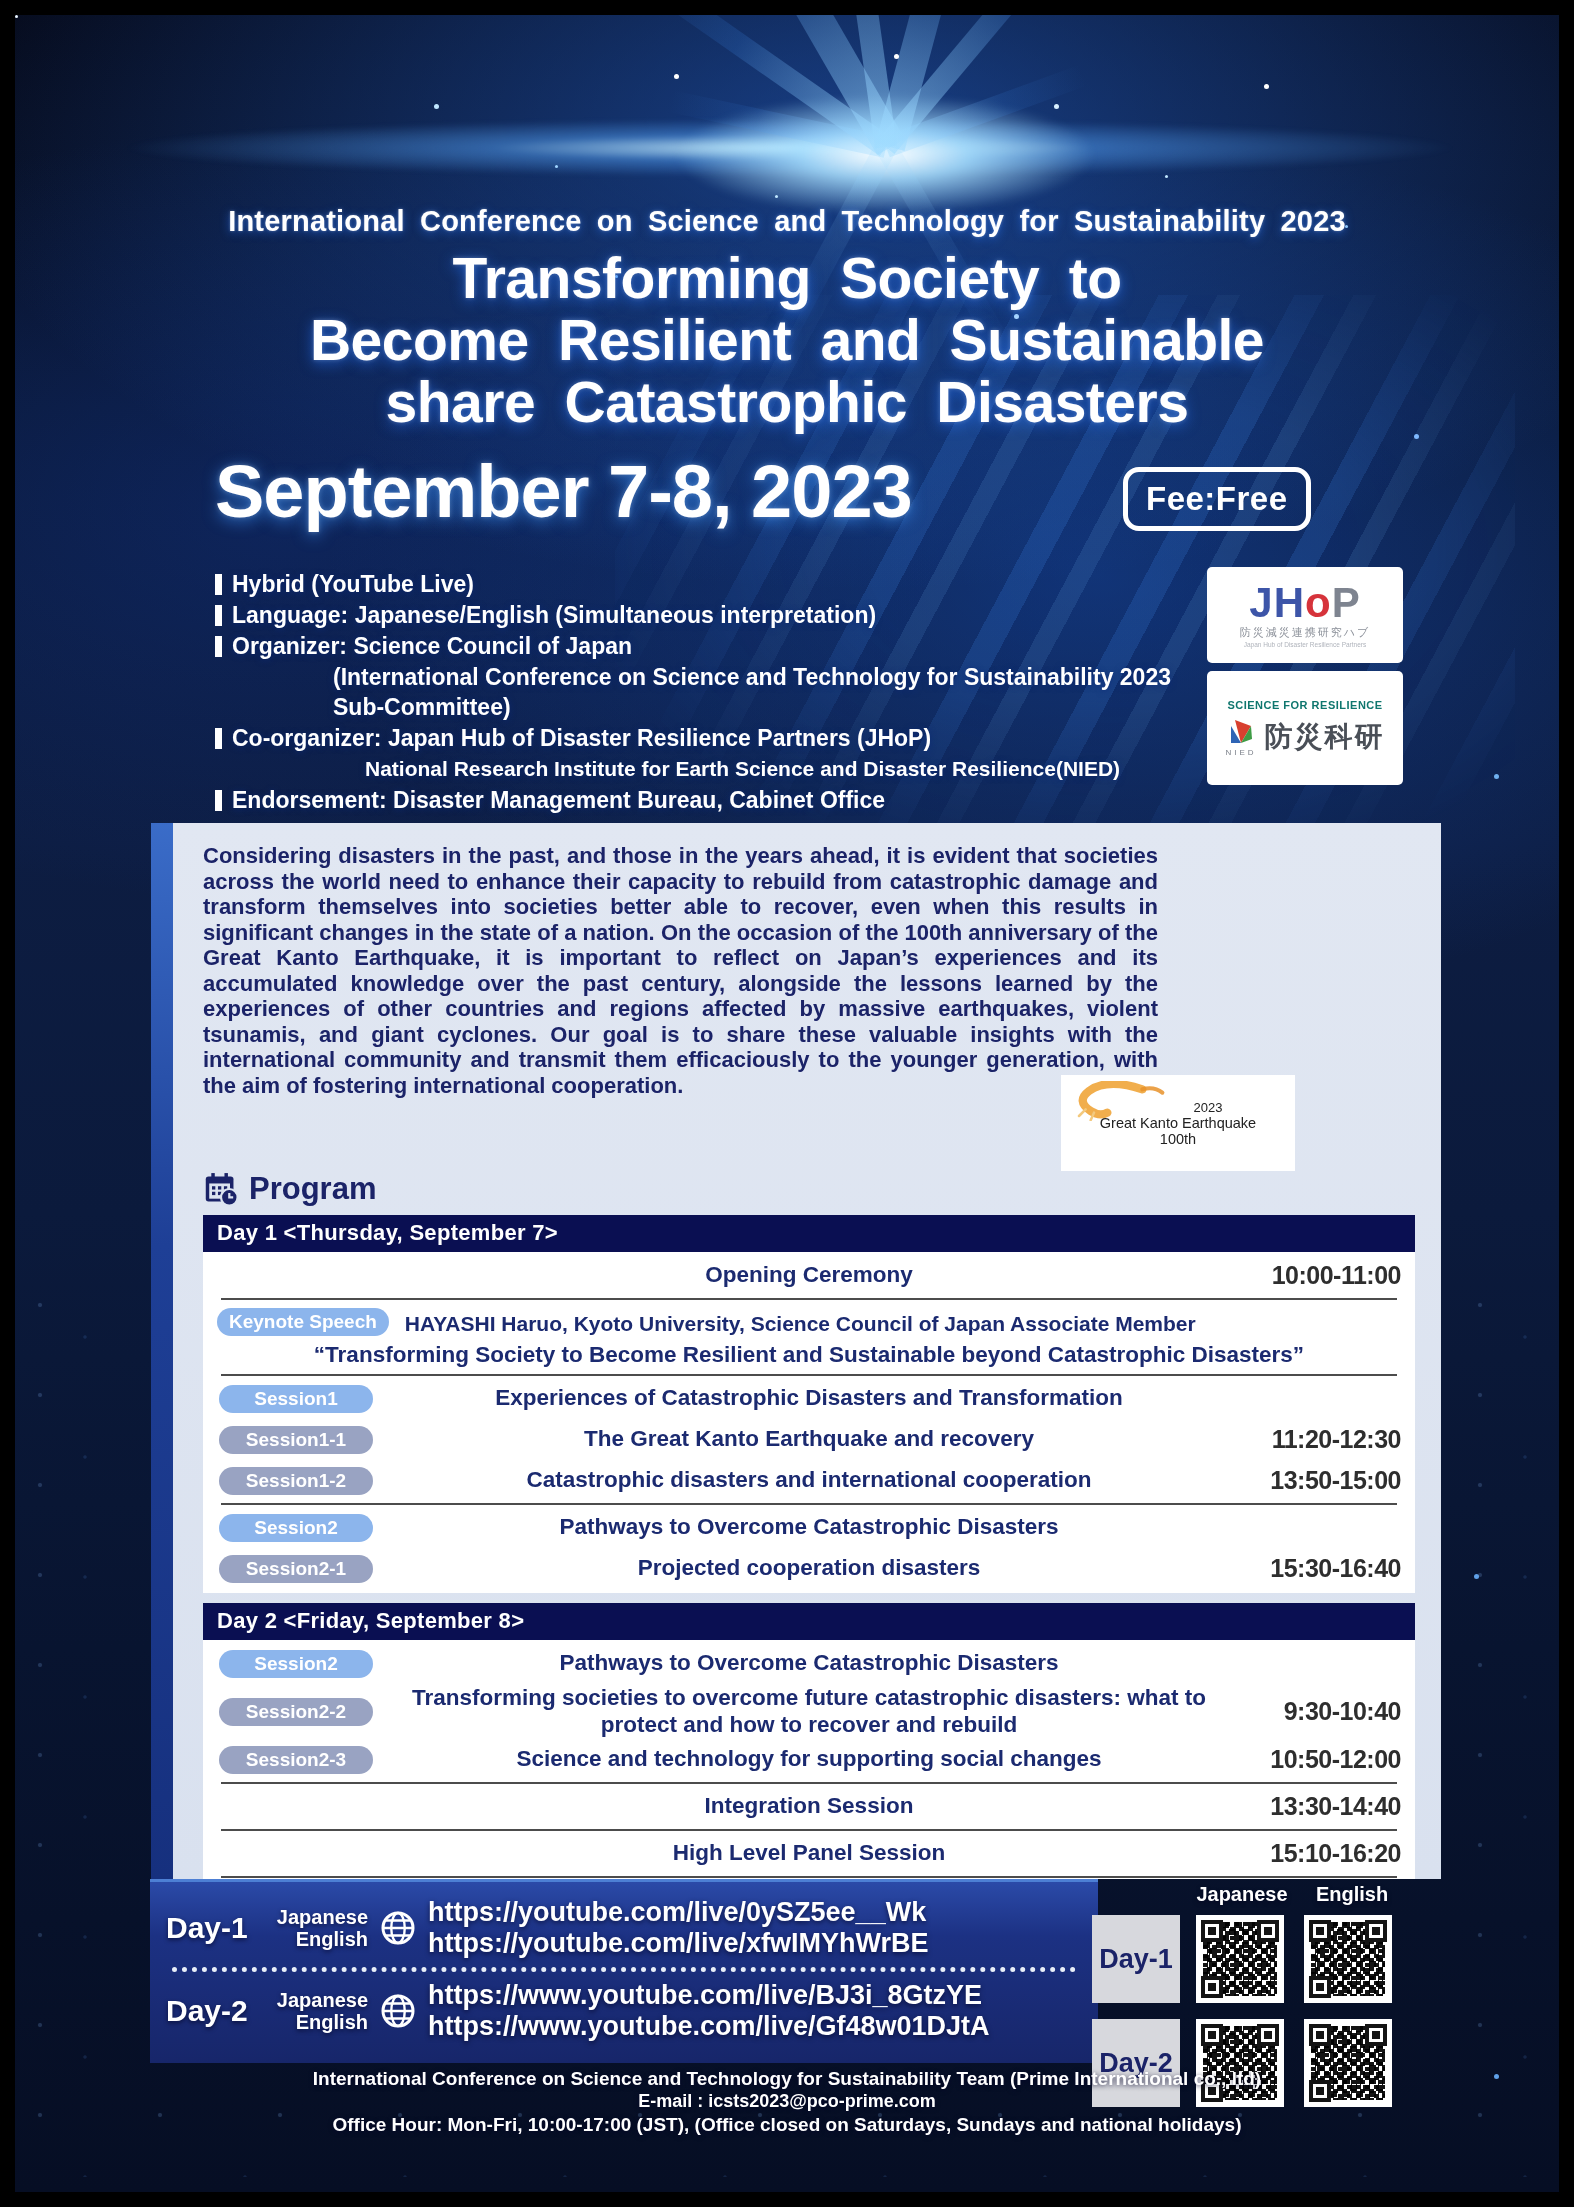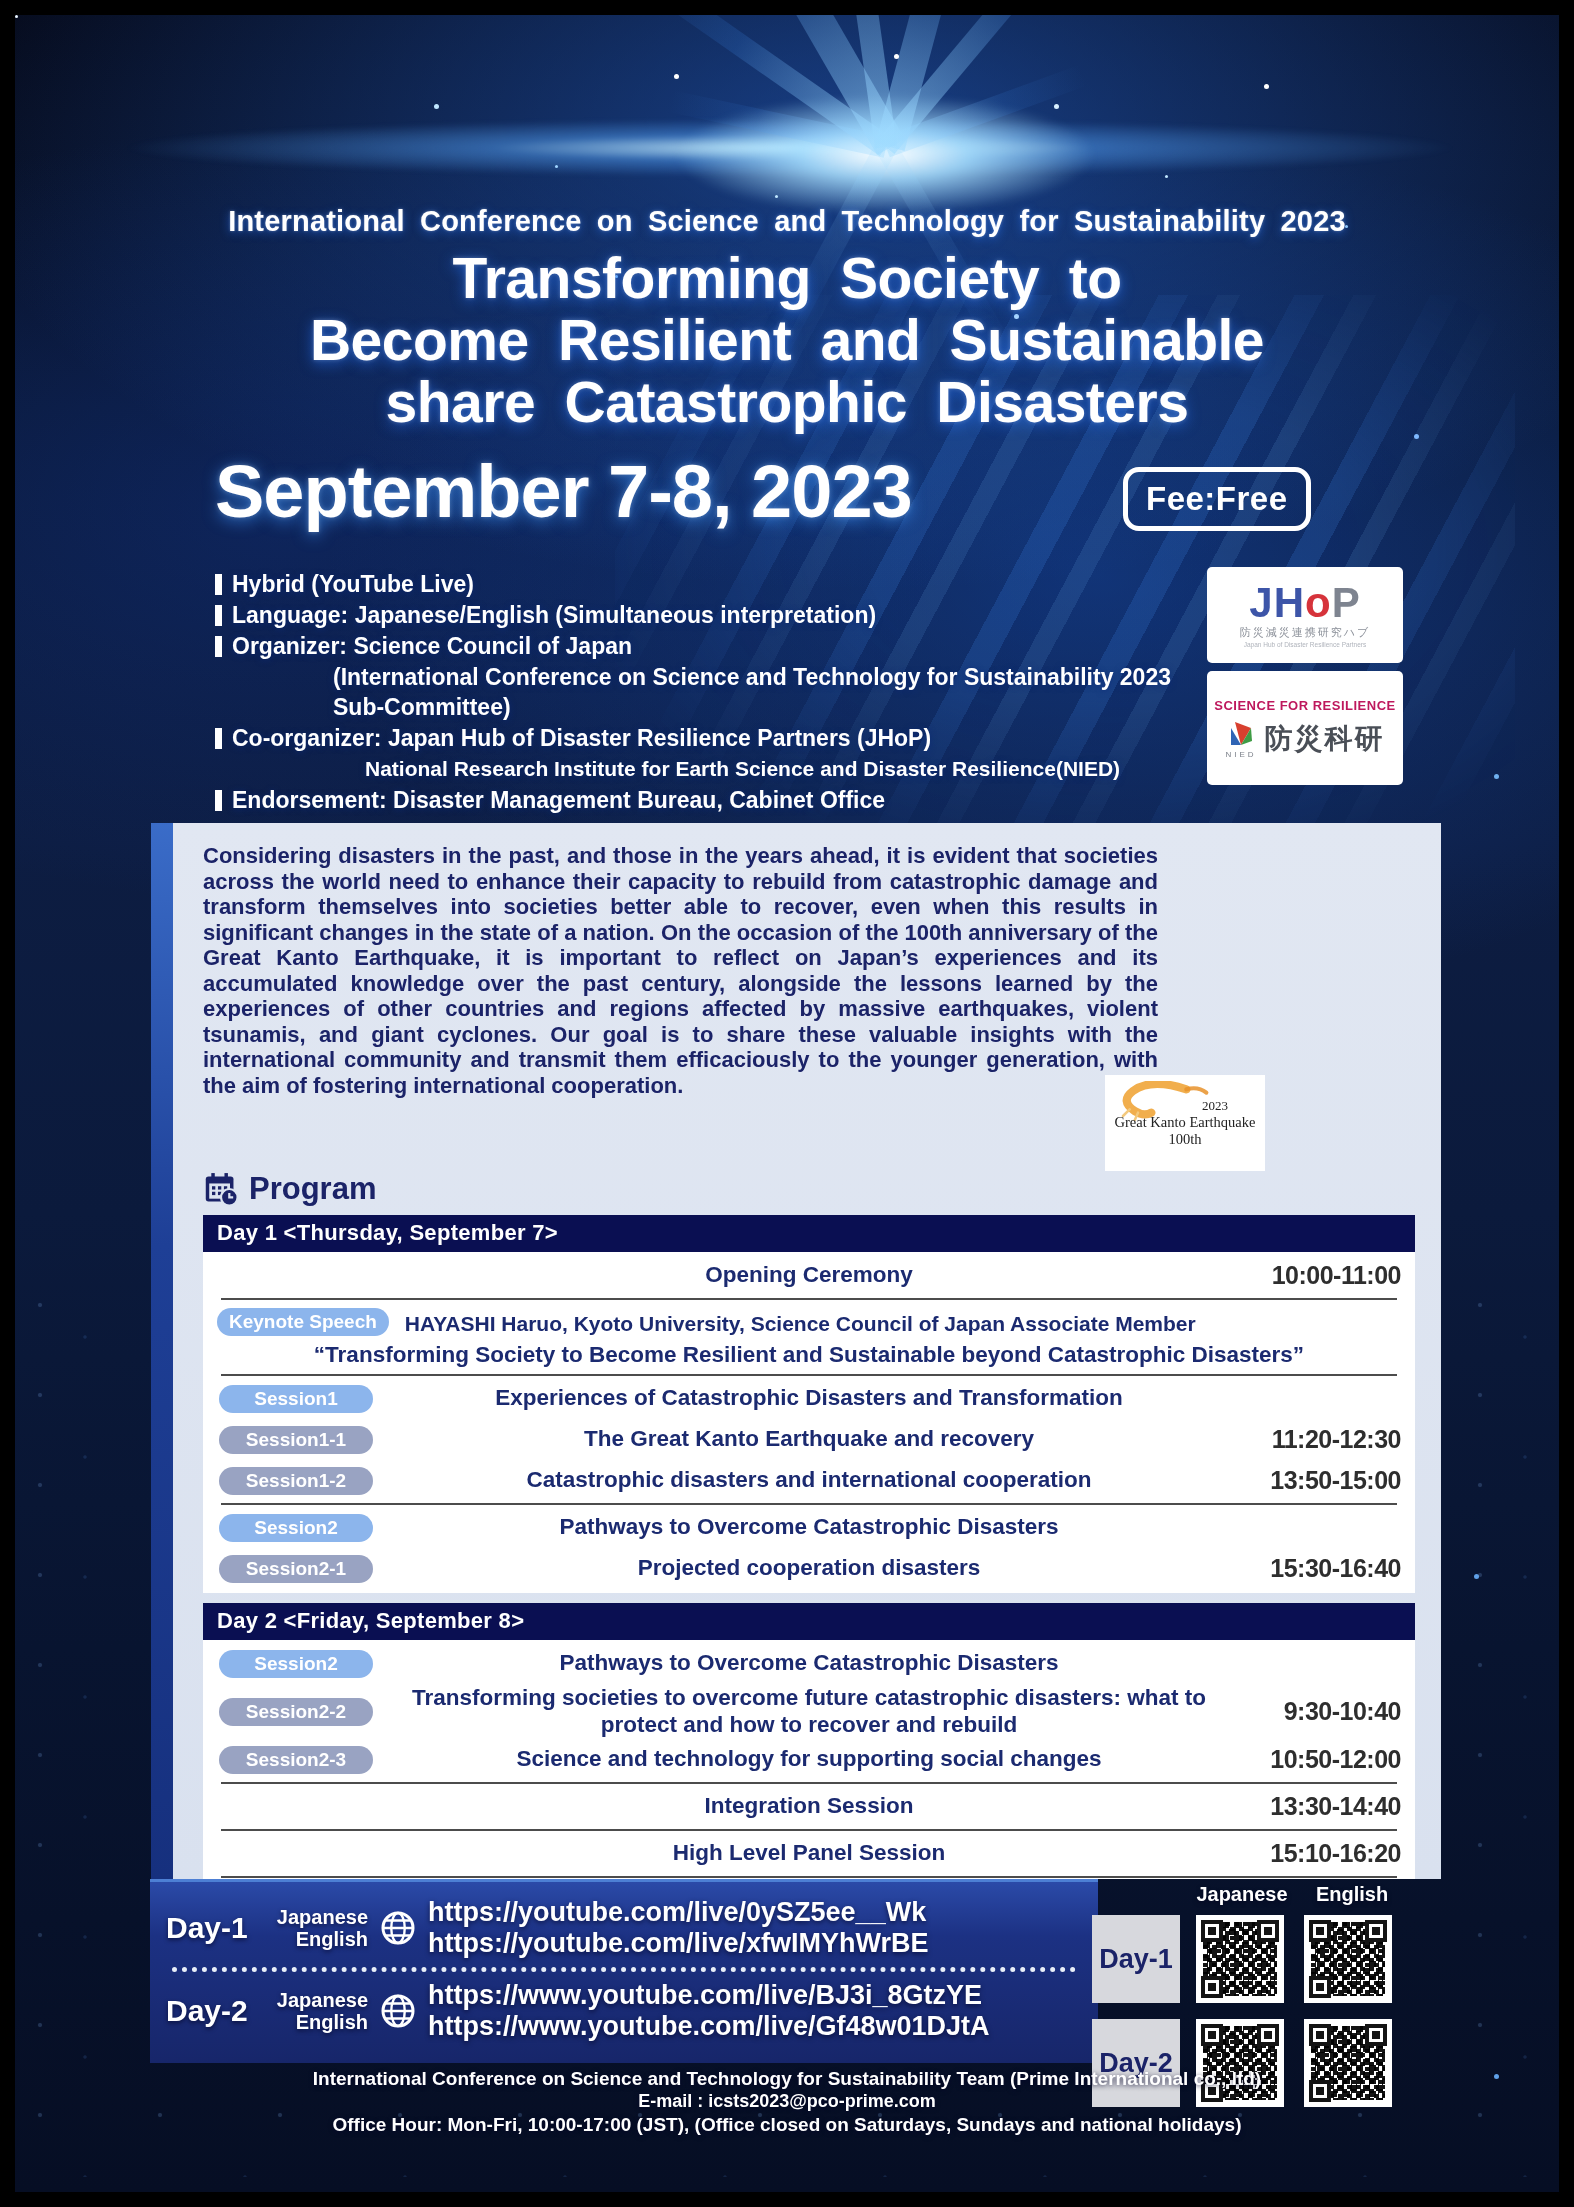--- a/index.html
+++ b/index.html
@@ -70,33 +70,33 @@
   .logo-box{position:absolute;background:#fff;border-radius:5px;display:flex;flex-direction:column;
     align-items:center;justify-content:center;text-align:center;}
   .jhop{left:1192px;top:552px;width:196px;height:96px;}
   .jhop-word{font-size:42px;font-weight:800;line-height:40px;letter-spacing:1px;}
   .jhop-word .p1{color:#3d55a8;}
   .jhop-word .p2{color:#d6333b;}
   .jhop-word .p3{color:#7e8490;}
   .jhop-jp{font-size:11px;color:#8a8f98;letter-spacing:2px;margin-top:2px;}
   .jhop-en{font-size:6.5px;color:#b0b4bc;margin-top:1px;}
   .nied{left:1192px;top:656px;width:196px;height:114px;}
-  .nied-tag{font-size:13px;font-weight:bold;color:#be185d;letter-spacing:.5px;}
+  .nied-tag{font-size:11px;font-weight:bold;color:#0f766e;letter-spacing:.5px;}
   .nied-row{display:flex;align-items:center;gap:8px;margin-top:6px;}
   .nied-jp{font-size:28px;font-weight:bold;color:#4a4f57;letter-spacing:2px;}
   .nied-mark{display:flex;flex-direction:column;align-items:center;}
   .nied-en{font-size:8px;color:#7a7f88;letter-spacing:3px;margin-top:1px;}
   
   .panel{position:absolute;left:158px;top:808px;width:1268px;height:1056px;box-sizing:border-box;
     background:linear-gradient(180deg,#e1e7f2,#d9e1ef);padding:20px 28px 0 30px;overflow:hidden;}
   .intro{width:955px;min-height:300px;margin:0;color:#1b2368;font-weight:bold;font-size:22px;
     line-height:25.5px;text-align:justify;}
-  .gke{position:absolute;left:888px;top:252px;width:160px;height:96px;background:#fff;
+  .gke{position:absolute;left:888px;top:252px;width:234px;height:96px;background:#fff;
     display:flex;flex-direction:column;align-items:center;justify-content:center;
-    font-family:Liberation Serif, serif;color:#222;margin-left:44px;}
+    font-family:Liberation Sans, sans-serif;color:#222;}
   .gke svg{position:absolute;left:8px;top:6px;}
   .gke-year{font-size:13px;margin-left:60px;z-index:1;}
   .gke-l1{font-size:14.5px;z-index:1;}
   .gke-l2{font-size:14.5px;z-index:1;}
   .program-head{display:flex;align-items:center;gap:10px;margin:28px 0 8px 0;
     color:#1b2368;font-size:31px;font-weight:800;}
   .day{width:1212px;}
   .day-header{background:#0a0f52;color:#fff;font-size:22px;font-weight:bold;
     padding:5px 0 6px 14px;letter-spacing:.3px;}
   .day-body{background:#fff;padding:3px 10px 4px;}

